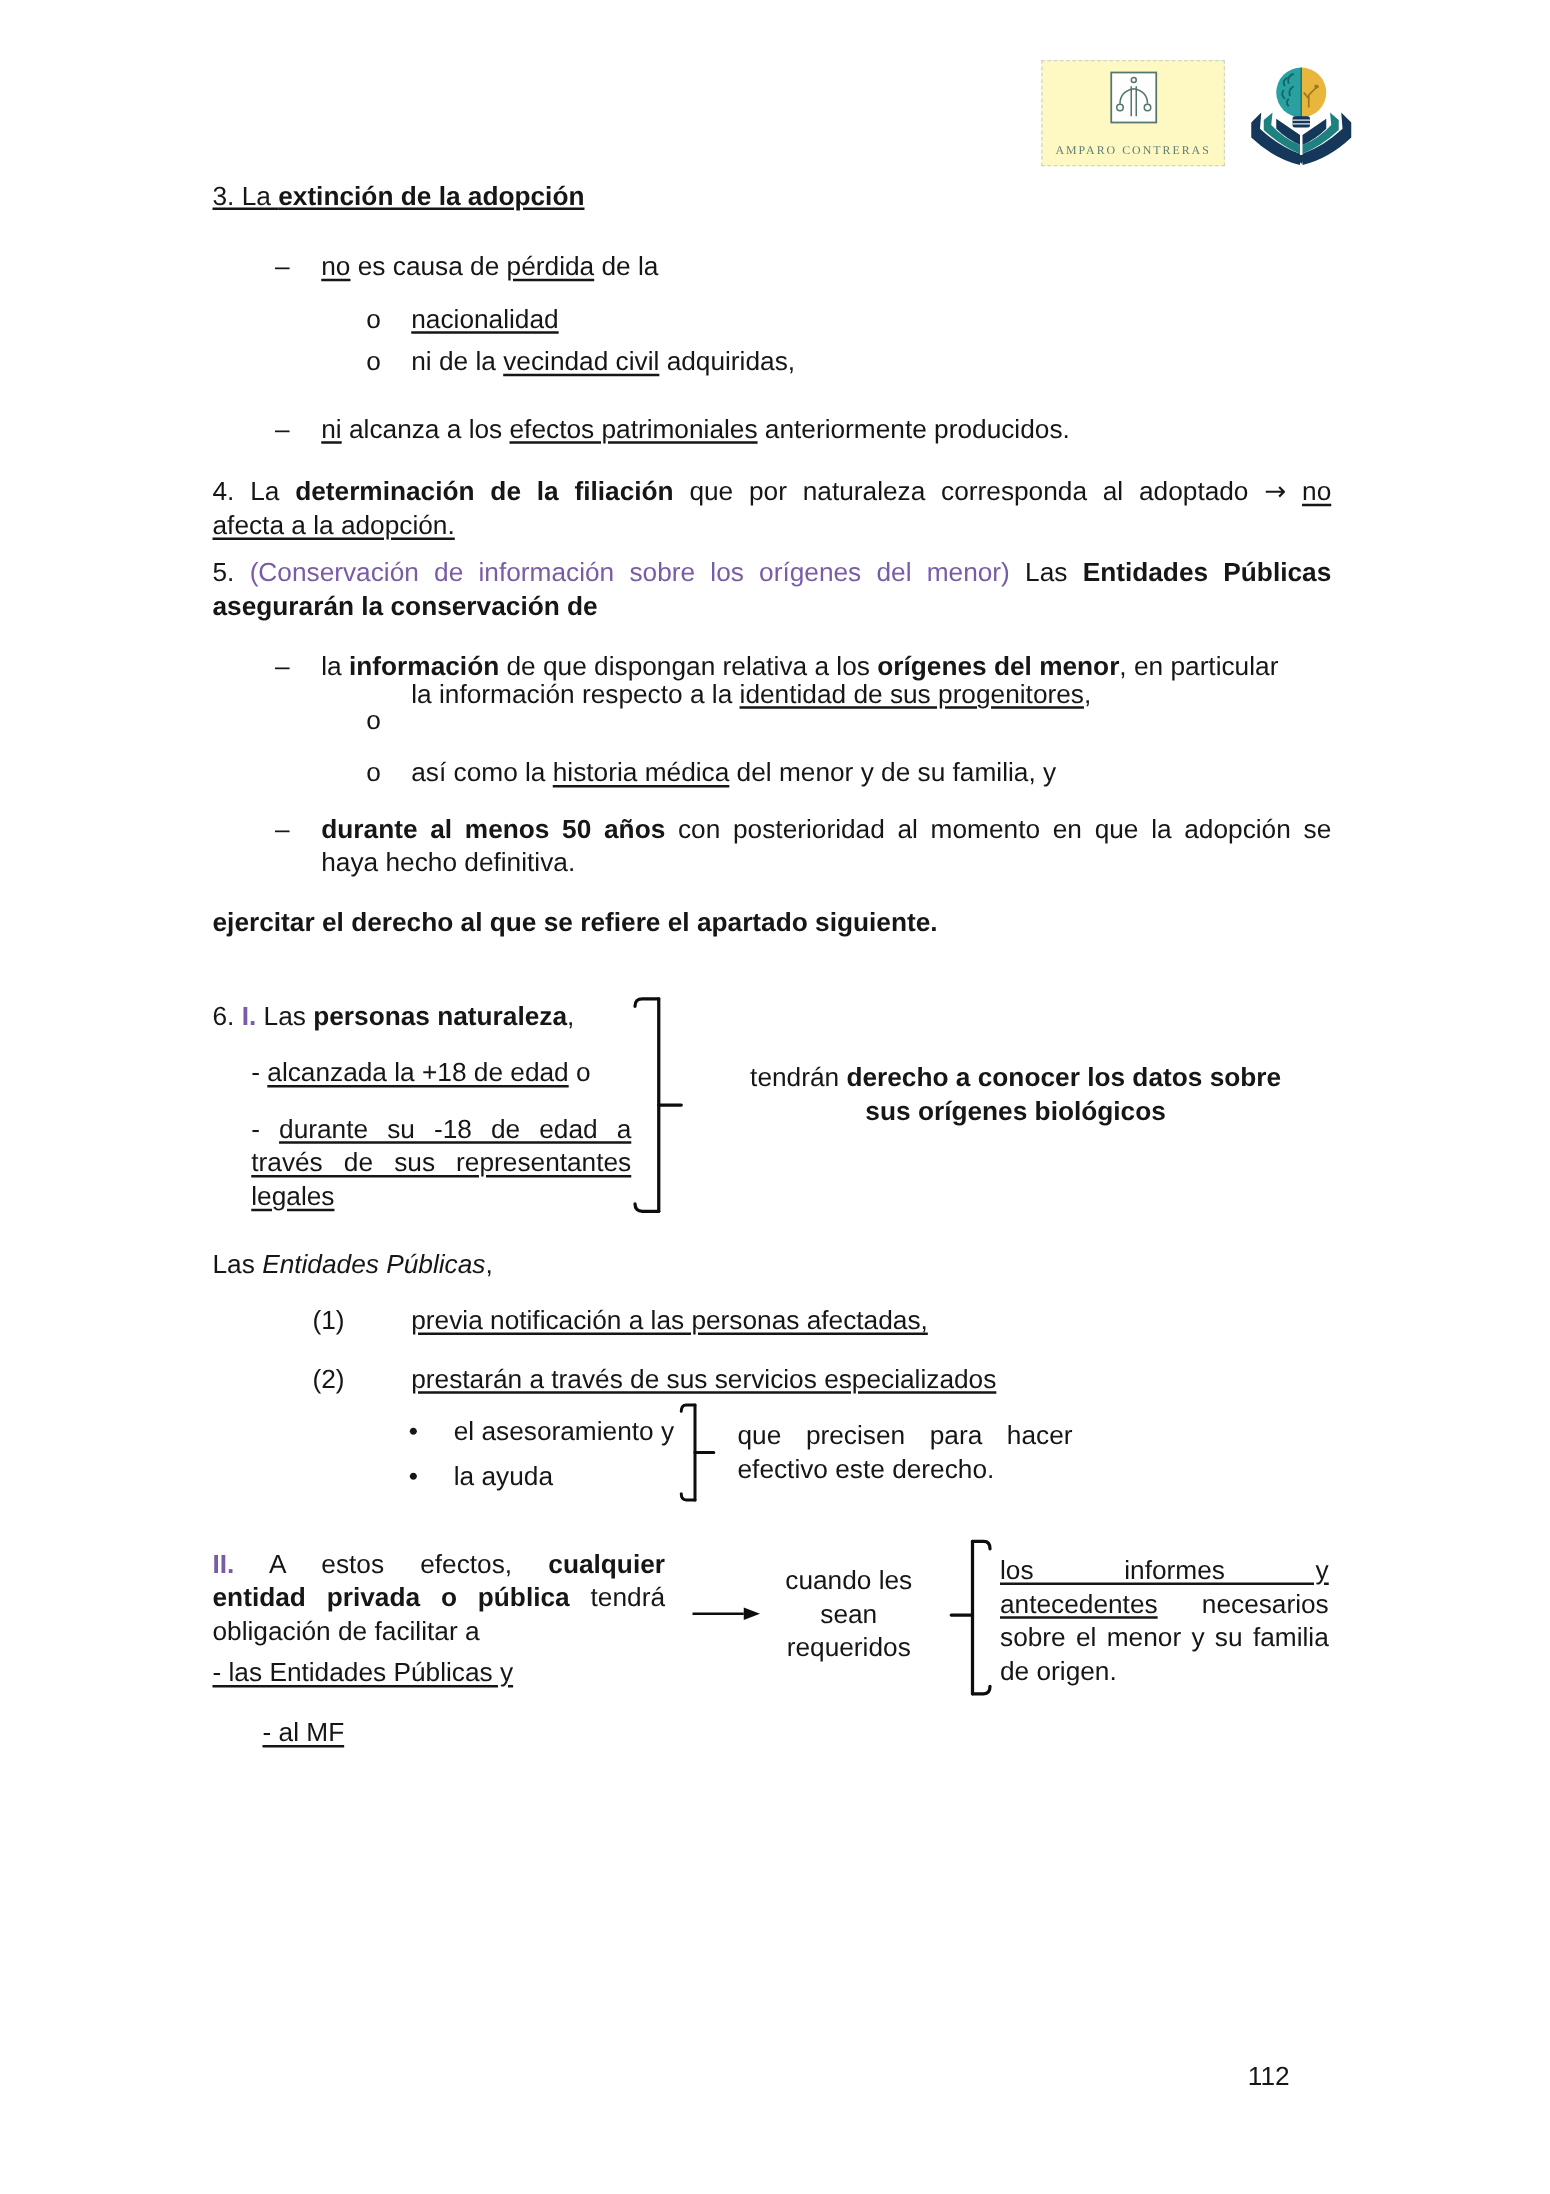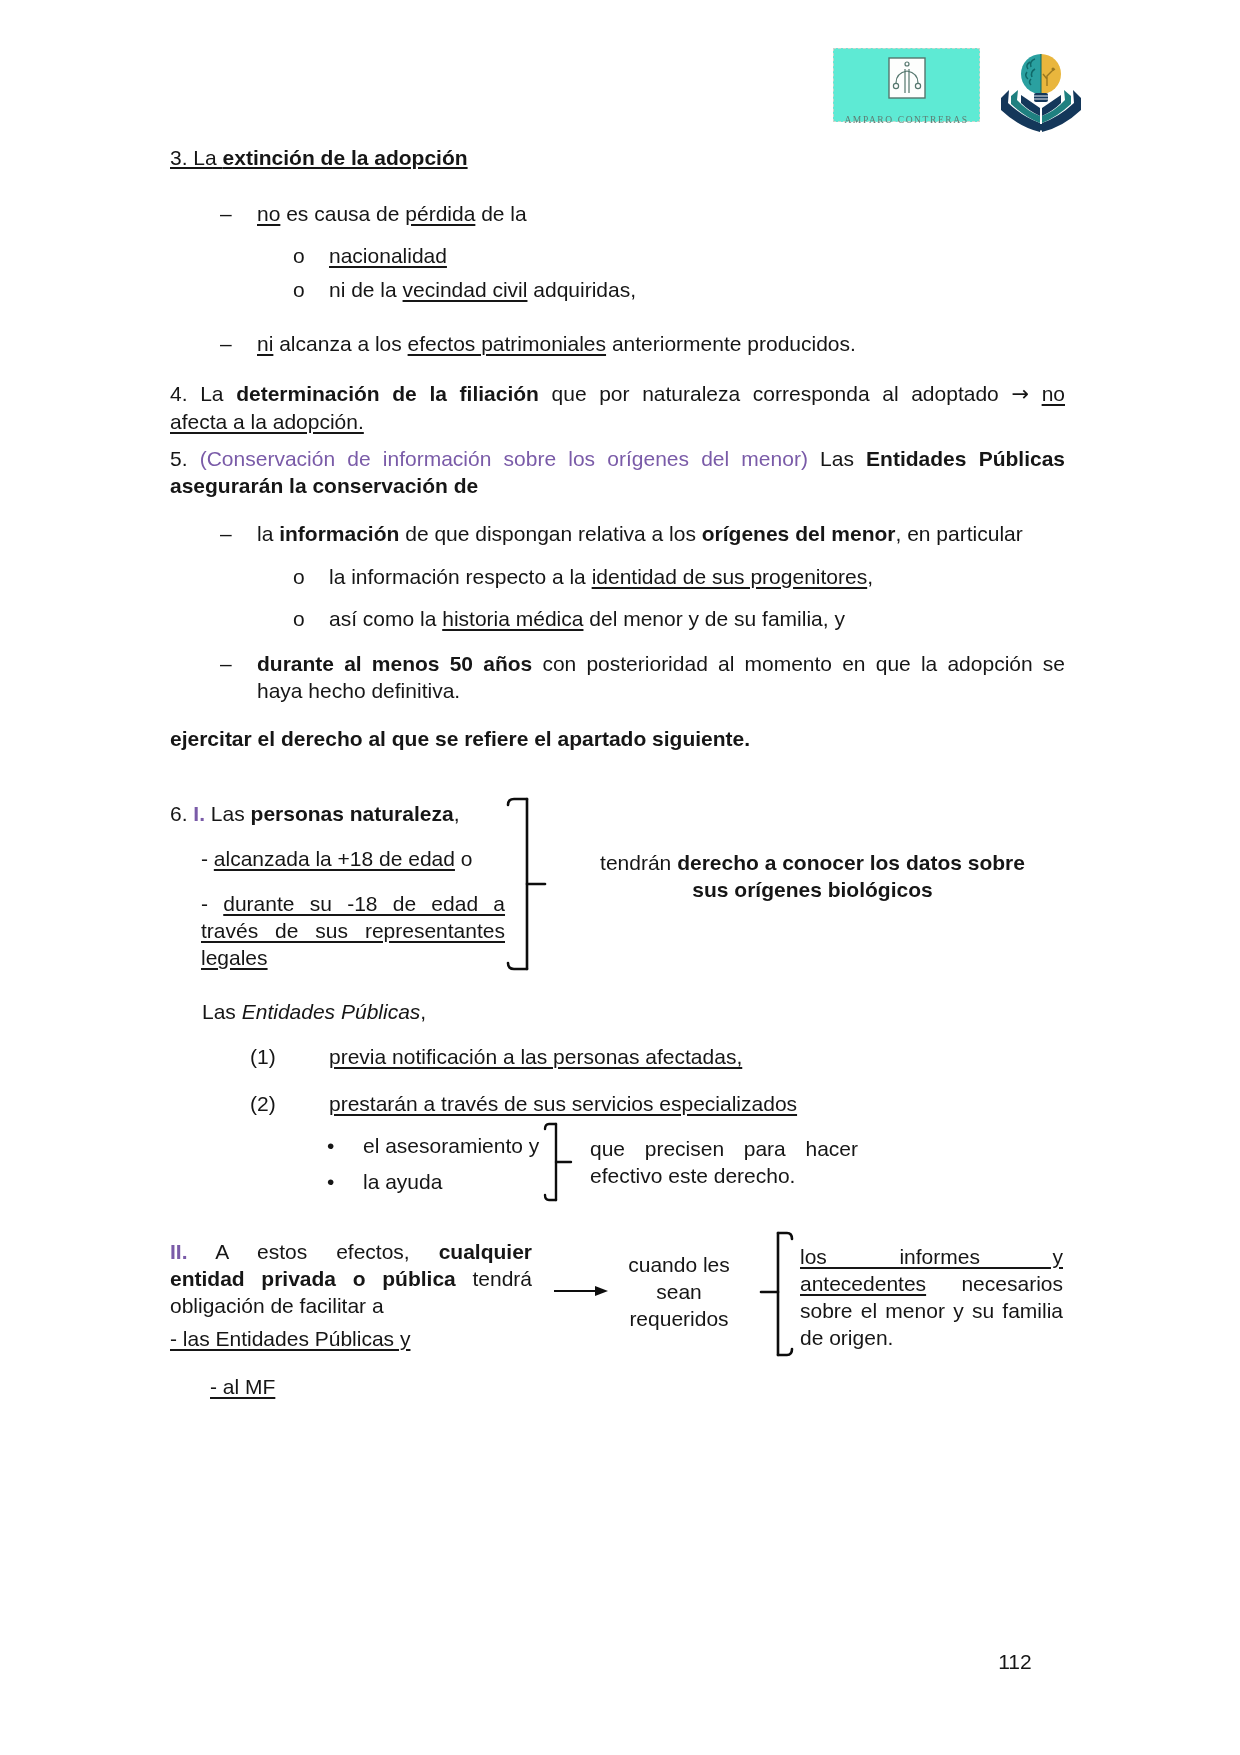--- a/index.html
+++ b/index.html
@@ -8,22 +8,22 @@
         font-size:21px;line-height:27px;color:#161616;overflow:hidden;}
   .abs{position:absolute;}
   .b{font-weight:bold;}
   .i{font-style:italic;}
   .u{text-decoration:underline;text-decoration-thickness:1.6px;text-underline-offset:3px;}
   .purple{color:#7a5ba8;}
   .jl{text-align:justify;text-align-last:justify;}
   .ctr{text-align:center;}
   .arrowglyph{font-family:"DejaVu Sans",sans-serif;}
   
-  .amparo-box{position:absolute;left:833px;top:48px;width:147px;height:74px;
-      background:#5eead4;border:1px dashed #ccd6cd;box-sizing:border-box;text-align:center;}
+  .amparo-box{position:absolute;left:833px;top:48px;width:147px;height:85px;
+      background:#fef9c3;border:1px dashed #ccd6cd;box-sizing:border-box;text-align:center;}
   .amparo-label{font-family:"Liberation Serif","DejaVu Serif",serif;font-size:9.5px;
       letter-spacing:1.6px;color:#5f7d74;line-height:12px;margin-top:4px;}
   svg{display:block;}
   .inlineSvg{display:inline-block;}
 </style>
 </head>
 <body>
 
 <div id="page">
 
@@ -81,21 +81,21 @@
 
   <div class="abs" style="left:170px;top:445px;width:895px;">
     <div class="jl"><span>5. </span><span class="purple">(Conservación de información sobre los orígenes del menor)</span><span> Las </span><span class="b">Entidades Públicas</span></div>
     <div><span class="b">asegurarán la conservación de</span></div>
   </div>
 
   <div class="abs" style="left:220px;top:520px;">–</div>
   <div class="abs" style="left:257px;top:520px;"><span>la </span><span class="b">información</span><span> de que dispongan relativa a los </span><span class="b">orígenes del menor</span><span>, en particular</span></div>
 
   <div class="abs" style="left:293px;top:563px;">o</div>
-  <div class="abs" style="left:329px;top:563px;"><span>la información respecto a la </span><span class="u">identidad de sus progenitores</span><span>,</span></div>
+  <div class="abs" style="left:329px;top:542px;"><span>la información respecto a la </span><span class="u">identidad de sus progenitores</span><span>,</span></div>
 
   <div class="abs" style="left:293px;top:605px;">o</div>
   <div class="abs" style="left:329px;top:605px;"><span>así como la </span><span class="u">historia médica</span><span> del menor y de su familia, y</span></div>
 
   <div class="abs" style="left:220px;top:650px;">–</div>
   <div class="abs" style="left:257px;top:650px;width:808px;">
     <div class="jl"><span class="b">durante al menos 50 años</span><span> con posterioridad al momento en que la adopción se</span></div>
     <div><span>haya hecho definitiva.</span></div>
   </div>
 
@@ -120,21 +120,21 @@
       <path d="M24 89 H42" fill="none" stroke="#0d0d0d" stroke-width="2.6" stroke-linecap="round"></path>
       <path d="M24 174 H11 Q5 174 5 168" fill="none" stroke="#0d0d0d" stroke-width="2.6" stroke-linecap="round"></path>
     </svg>
   </div>
 
   <div class="abs ctr" style="left:560px;top:849px;width:505px;">
     <div><span>tendrán </span><span class="b">derecho a conocer los datos sobre</span></div>
     <div><span class="b">sus orígenes biológicos</span></div>
   </div>
 
-  <div class="abs" style="left:170px;top:998px;margin-left:32px;"><span>Las </span><span class="i">Entidades Públicas</span><span>,</span></div>
+  <div class="abs" style="left:170px;top:998px;"><span>Las </span><span class="i">Entidades Públicas</span><span>,</span></div>
 
   <div class="abs" style="left:250px;top:1043px;">(1)</div>
   <div class="abs" style="left:329px;top:1043px;"><span class="u">previa notificación a las personas afectadas,</span></div>
 
   <div class="abs" style="left:250px;top:1090px;">(2)</div>
   <div class="abs" style="left:329px;top:1090px;"><span class="u">prestarán a través de sus servicios especializados</span></div>
 
   <div class="abs" style="left:327px;top:1132px;">•</div>
   <div class="abs" style="left:363px;top:1132px;"><span>el asesoramiento y</span></div>
 

